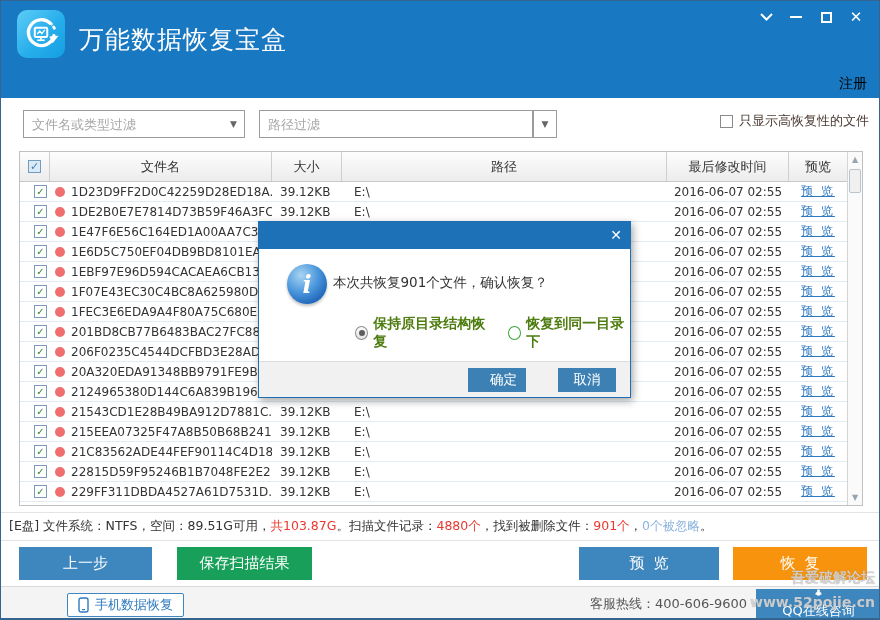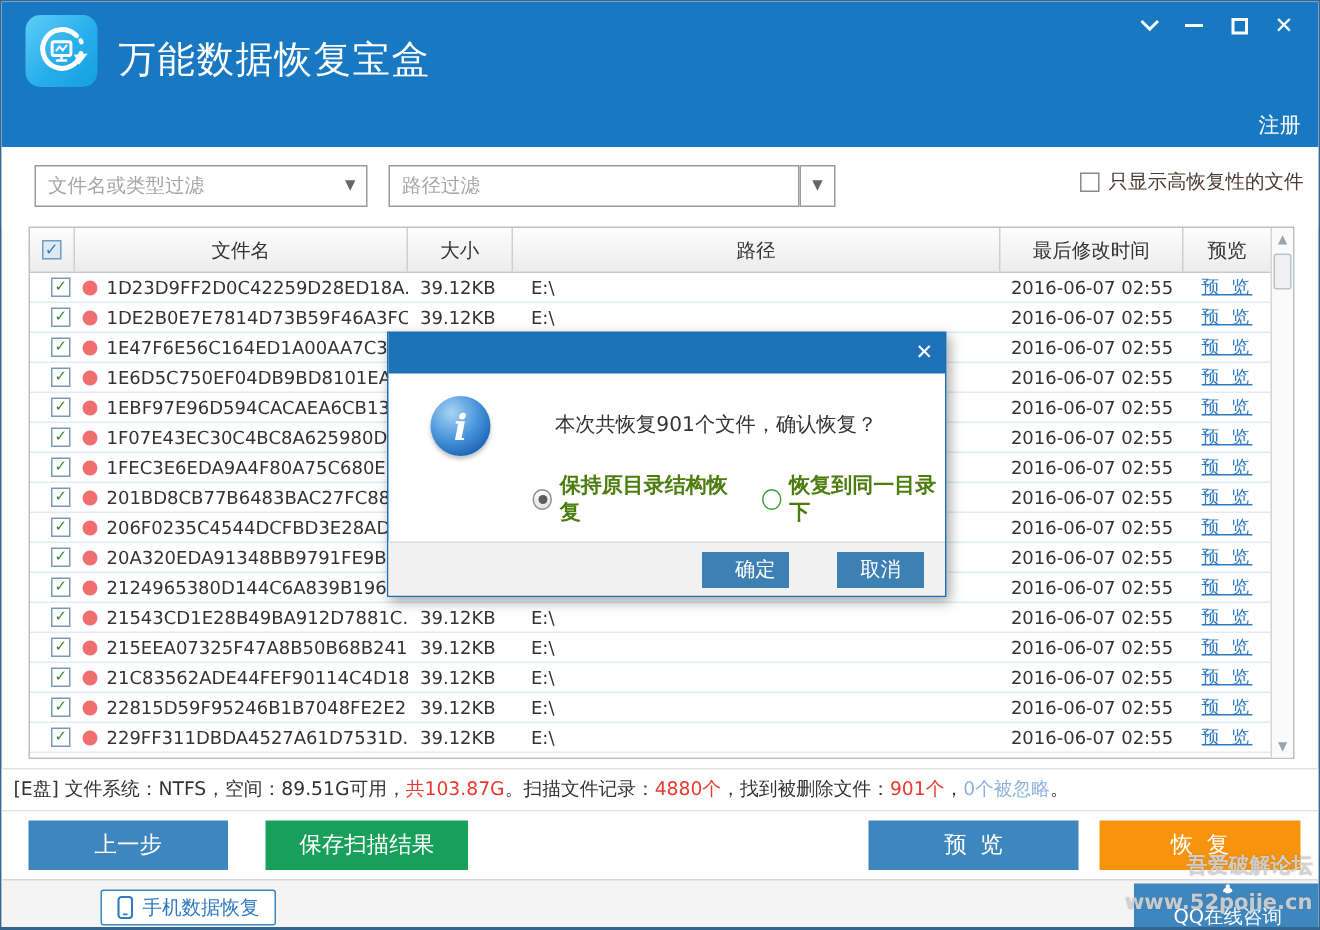--- a/index.html
+++ b/index.html
@@ -13,21 +13,21 @@
   .logo{ position:absolute; left:16px; top:9px; width:48px; height:48px; border-radius:10px;
          background:linear-gradient(135deg,#5ecdf6 0%,#27aeec 55%,#149fe2 100%);
          display:flex; align-items:center; justify-content:center; }
   .app-title{ position:absolute; left:78px; top:22px; color:#fff; font-size:25px; letter-spacing:1px; }
   .win-controls{ position:absolute; right:8px; top:4px; display:flex; }
   .win-btn{ width:30px; height:24px; display:flex; align-items:center; justify-content:center;
             color:#fff; cursor:pointer; }
   .min-bar{ width:12px; height:2px; background:#fff; }
   .max-box{ width:11px; height:11px; border:2px solid #fff; }
   .close-glyph{ font-size:15px; font-weight:bold; line-height:1; }
-  .register{ position:absolute; right:12px; top:74px; color:#ffffff; font-size:14px; cursor:pointer; }
+  .register{ position:absolute; right:12px; top:74px; color:#000000; font-size:14px; cursor:pointer; }
 
   
   .filterbar{ position:absolute; left:0; top:97px; width:100%; height:53px; background:#fff; }
   .combo1{ position:absolute; left:22px; top:12px; width:222px; height:28px; }
   .combo1 input{ width:100%; height:100%; border:1px solid #9b9b9b; padding:0 26px 0 8px;
                  font-size:13px; color:#333; outline:none; font-family:inherit; }
   .combo2{ position:absolute; left:258px; top:12px; width:298px; height:28px; }
   .combo2 input{ width:274px; height:28px; border:1px solid #9b9b9b; padding:0 8px;
                  font-size:13px; color:#333; outline:none; font-family:inherit; }
   input::placeholder{ color:#a6a6a6; }
@@ -103,21 +103,21 @@
   .dialog{ position:absolute; left:257px; top:220px; width:373px; height:177px; background:#fff;
            border:1px solid #1d6fb4; box-shadow:2px 3px 8px rgba(0,0,0,.35); z-index:50; }
   .dlg-title{ position:absolute; left:0; top:0; width:100%; height:27px; background:#1d72b7; }
   .dlg-close{ position:absolute; right:8px; top:4px; color:#fff; font-size:14px; font-weight:bold;
               cursor:pointer; line-height:1.3; }
   .info-icon{ position:absolute; left:28px; top:42px; width:40px; height:40px; border-radius:50%;
               background:radial-gradient(circle at 35% 28%, #a8d4f2 0%, #4a96dc 45%, #1f66b8 78%, #1a57a0 100%);
               box-shadow:0 2px 3px rgba(0,0,0,.25);
               display:flex; align-items:center; justify-content:center;
               color:#fff; font:bold italic 24px "DejaVu Serif","Liberation Serif",serif; }
-  .dlg-msg{ position:absolute; left:74px; top:52px; font-size:13.5px; color:#333;margin-left:37px; }
+  .dlg-msg{ position:absolute; left:74px; top:52px; font-size:13.5px; color:#333; }
   .dlg-radios{ position:absolute; left:96px; top:93px; display:flex; gap:18px; }
   .radio-opt{ display:flex; align-items:center; gap:5px; cursor:pointer; }
   .radio-circ{ width:14px; height:14px; border-radius:50%; background:#fff; border:1px solid #8e8e8e;
                display:flex; align-items:center; justify-content:center; }
   .radio-circ.sel{ background:linear-gradient(#fdfdfd,#e3e3e3); }
   .radio-circ.sel::after{ content:""; width:6px; height:6px; border-radius:50%; background:#5d5d5d; }
   .radio-circ.green{ border-color:#3aa33a; }
   .radio-opt label{ font-size:14px; font-weight:bold; color:#4d7c0f; cursor:pointer; }
   .dlg-footer{ position:absolute; left:0; bottom:0; width:100%; height:36px; background:#f1f1f1;
                border-top:1px solid #dcdcdc; }
@@ -471,20 +471,21 @@
   </div>
 
   <div class="footerbar">
     <div class="phone-btn">
       <svg width="11" height="16" viewBox="0 0 11 16">
         <rect x="1" y="1" width="9" height="14" rx="2" stroke="#2f7ac1" stroke-width="1.4" fill="none"></rect>
         <line x1="4" y1="12.6" x2="7" y2="12.6" stroke="#2f7ac1" stroke-width="1.2"></line>
       </svg>
       <span>手机数据恢复</span>
     </div>
+    <div class="hotline">客服热线：400-606-9600</div>
     <div class="qq-btn">
       <svg width="15" height="16" viewBox="0 0 15 16">
         <circle cx="7.5" cy="4.5" r="3.4" fill="#fff"></circle>
         <ellipse cx="7.5" cy="10.8" rx="5.2" ry="4.6" fill="#fff"></ellipse>
         <ellipse cx="2.2" cy="10.5" rx="1.5" ry="3" fill="#fff" transform="rotate(18 2.2 10.5)"></ellipse>
         <ellipse cx="12.8" cy="10.5" rx="1.5" ry="3" fill="#fff" transform="rotate(-18 12.8 10.5)"></ellipse>
       </svg>
       <span>QQ在线咨询</span>
     </div>
   </div>

